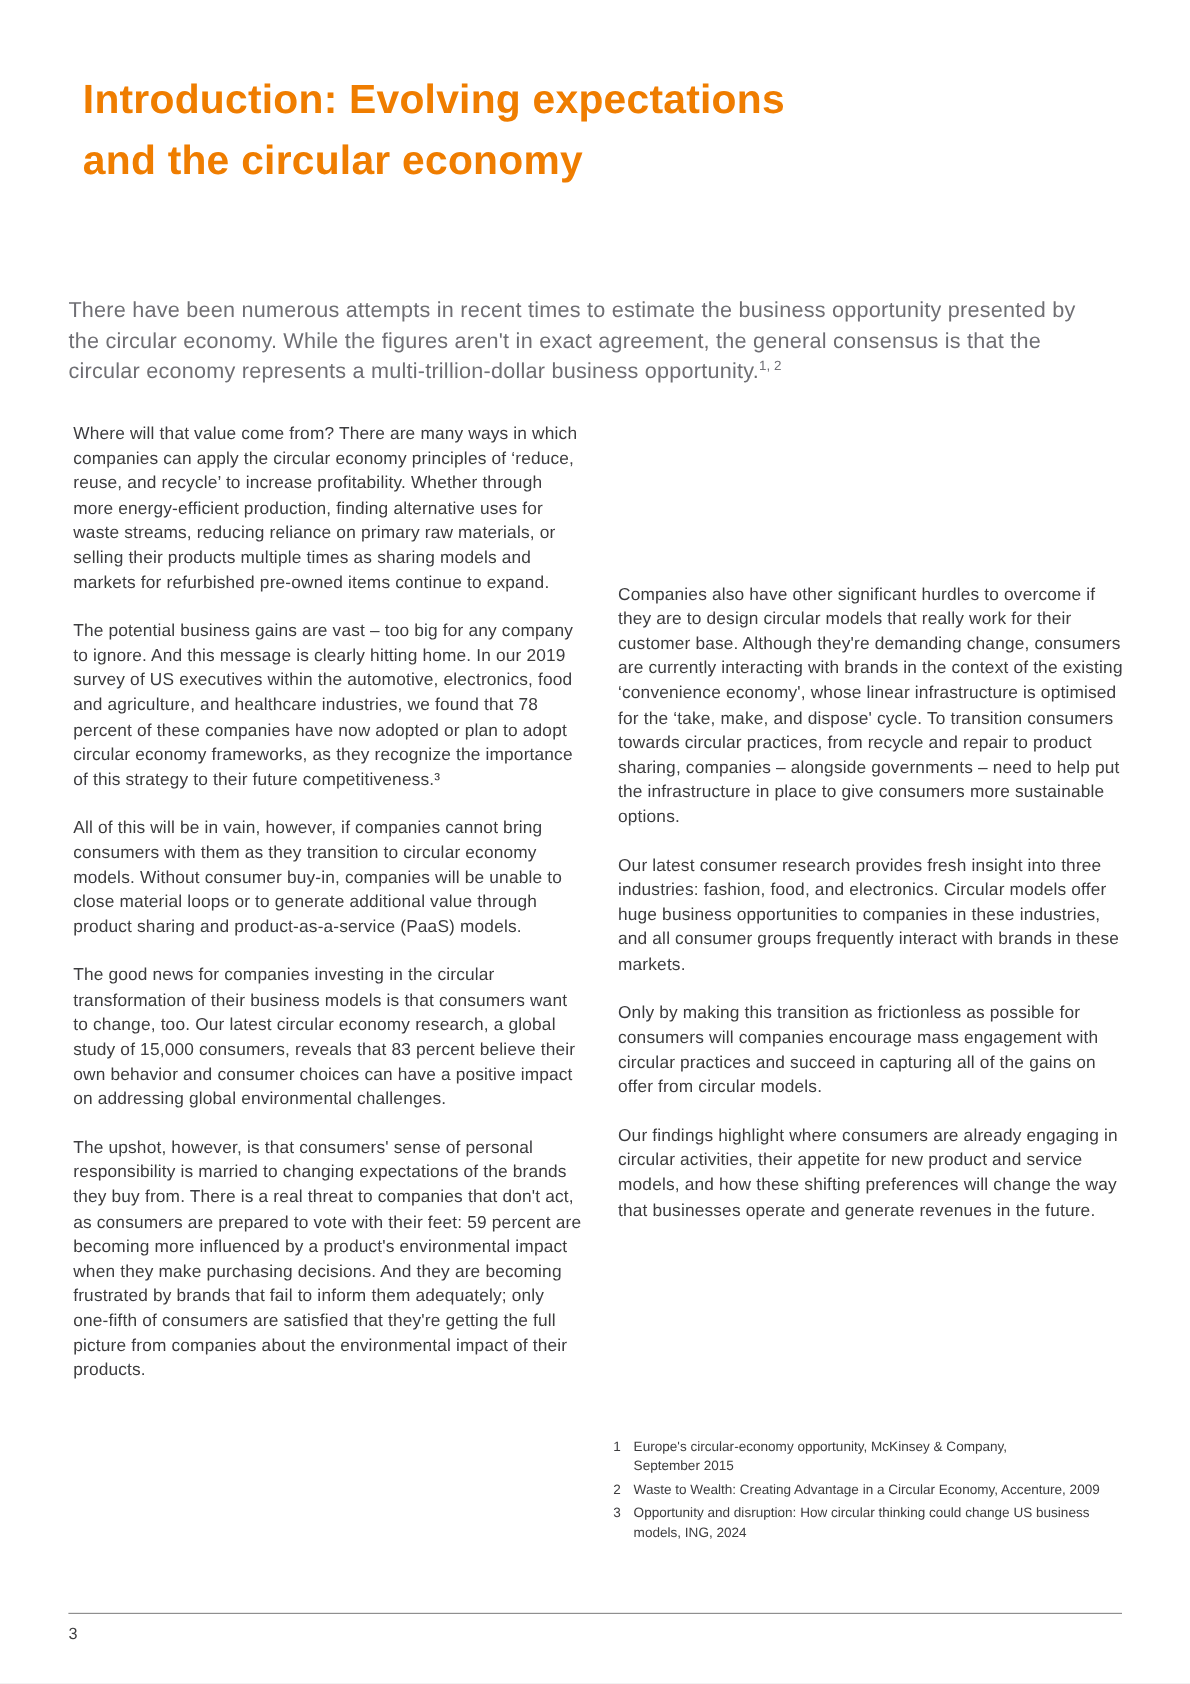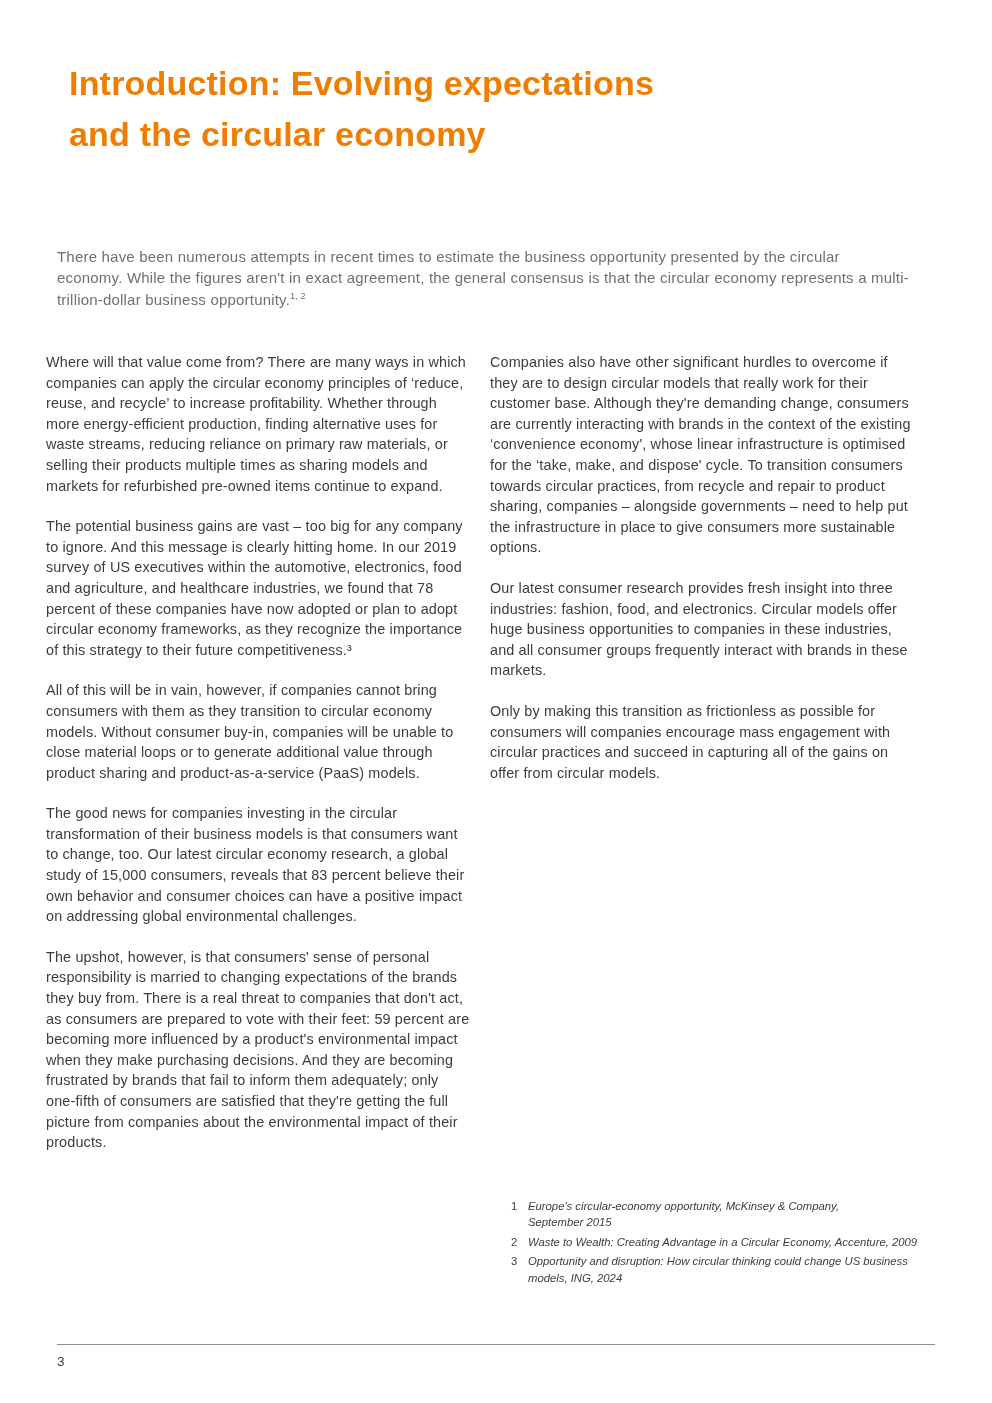--- a/index.html
+++ b/index.html
@@ -28,37 +28,38 @@
     letter-spacing: 0.2px;
     color: #ef7d00;
     white-space: pre-line;
     margin: 12px;
   }
   .lead {
     position: absolute;
     left: 57px;
     top: 246px;
     width: 852px;
-    font-size: 15px;
+    font-size: 18px;
     line-height: 1.42;
     letter-spacing: 0.2px;
     color: #6f6f74;
     margin: 0;
   }
   .lead sup {
     font-size: 62%;
     letter-spacing: 0;
   }
   .columns {
     position: absolute;
-    left: 46px;
+    left: 61px;
     top: 352px;
     width: 878px;
     display: flex;
-    gap: 20px;
+    gap: 30px;
+    align-items: center;
   }
   .col {
     width: 424px;
     font-size: 14.4px;
     line-height: 1.43;
     letter-spacing: 0.15px;
     color: #3c3c3e;
   }
   .col p {
     margin: 0 0 20px 0;
@@ -75,21 +76,20 @@
   .fn {
     display: flex;
     margin-bottom: 3px;
   }
   .fn-num {
     flex: 0 0 17px;
   }
   .fn-text {
     flex: 1;
     white-space: pre-line;
-    font-style: italic;
   }
   .footer {
     position: absolute;
     left: 57px;
     top: 1344px;
     width: 878px;
     border-top: 1px solid #8f8f8f;
     padding-top: 9px;
     display: flex;
     justify-content: space-between;
@@ -114,20 +114,21 @@
       <p>Where will that value come from? There are many ways in which companies can apply the circular economy principles of ‘reduce, reuse, and recycle’ to increase profitability. Whether through more energy-efficient production, finding alternative uses for waste streams, reducing reliance on primary raw materials, or selling their products multiple times as sharing models and markets for refurbished pre-owned items continue to expand.</p>
       <p>The potential business gains are vast – too big for any company to ignore. And this message is clearly hitting home. In our 2019 survey of US executives within the automotive, electronics, food and agriculture, and healthcare industries, we found that 78 percent of these companies have now adopted or plan to adopt circular economy frameworks, as they recognize the importance of this strategy to their future competitiveness.³</p>
       <p>All of this will be in vain, however, if companies cannot bring consumers with them as they transition to circular economy models. Without consumer buy-in, companies will be unable to close material loops or to generate additional value through product sharing and product-as-a-service (PaaS) models.</p>
       <p>The good news for companies investing in the circular transformation of their business models is that consumers want to change, too. Our latest circular economy research, a global study of 15,000 consumers, reveals that 83 percent believe their own behavior and consumer choices can have a positive impact on addressing global environmental challenges.</p>
       <p>The upshot, however, is that consumers' sense of personal responsibility is married to changing expectations of the brands they buy from. There is a real threat to companies that don't act, as consumers are prepared to vote with their feet: 59 percent are becoming more influenced by a product's environmental impact when they make purchasing decisions. And they are becoming frustrated by brands that fail to inform them adequately; only one-fifth of consumers are satisfied that they're getting the full picture from companies about the environmental impact of their products.</p>
     </div>
     <div class="col">
       <p>Companies also have other significant hurdles to overcome if they are to design circular models that really work for their customer base. Although they're demanding change, consumers are currently interacting with brands in the context of the existing ‘convenience economy', whose linear infrastructure is optimised for the ‘take, make, and dispose' cycle. To transition consumers towards circular practices, from recycle and repair to product sharing, companies – alongside governments – need to help put the infrastructure in place to give consumers more sustainable options.</p>
       <p>Our latest consumer research provides fresh insight into three industries: fashion, food, and electronics. Circular models offer huge business opportunities to companies in these industries, and all consumer groups frequently interact with brands in these markets.</p>
       <p>Only by making this transition as frictionless as possible for consumers will companies encourage mass engagement with circular practices and succeed in capturing all of the gains on offer from circular models.</p>
+      <p>Our findings highlight where consumers are already engaging in circular activities, their appetite for new product and service models, and how these shifting preferences will change the way that businesses operate and generate revenues in the future.</p>
     </div>
   </div>
 
   <div class="footnotes">
     <div class="fn">
       <span class="fn-num">1</span>
       <span class="fn-text">Europe's circular-economy opportunity, McKinsey &amp; Company,
 September 2015</span>
     </div>
     <div class="fn">

